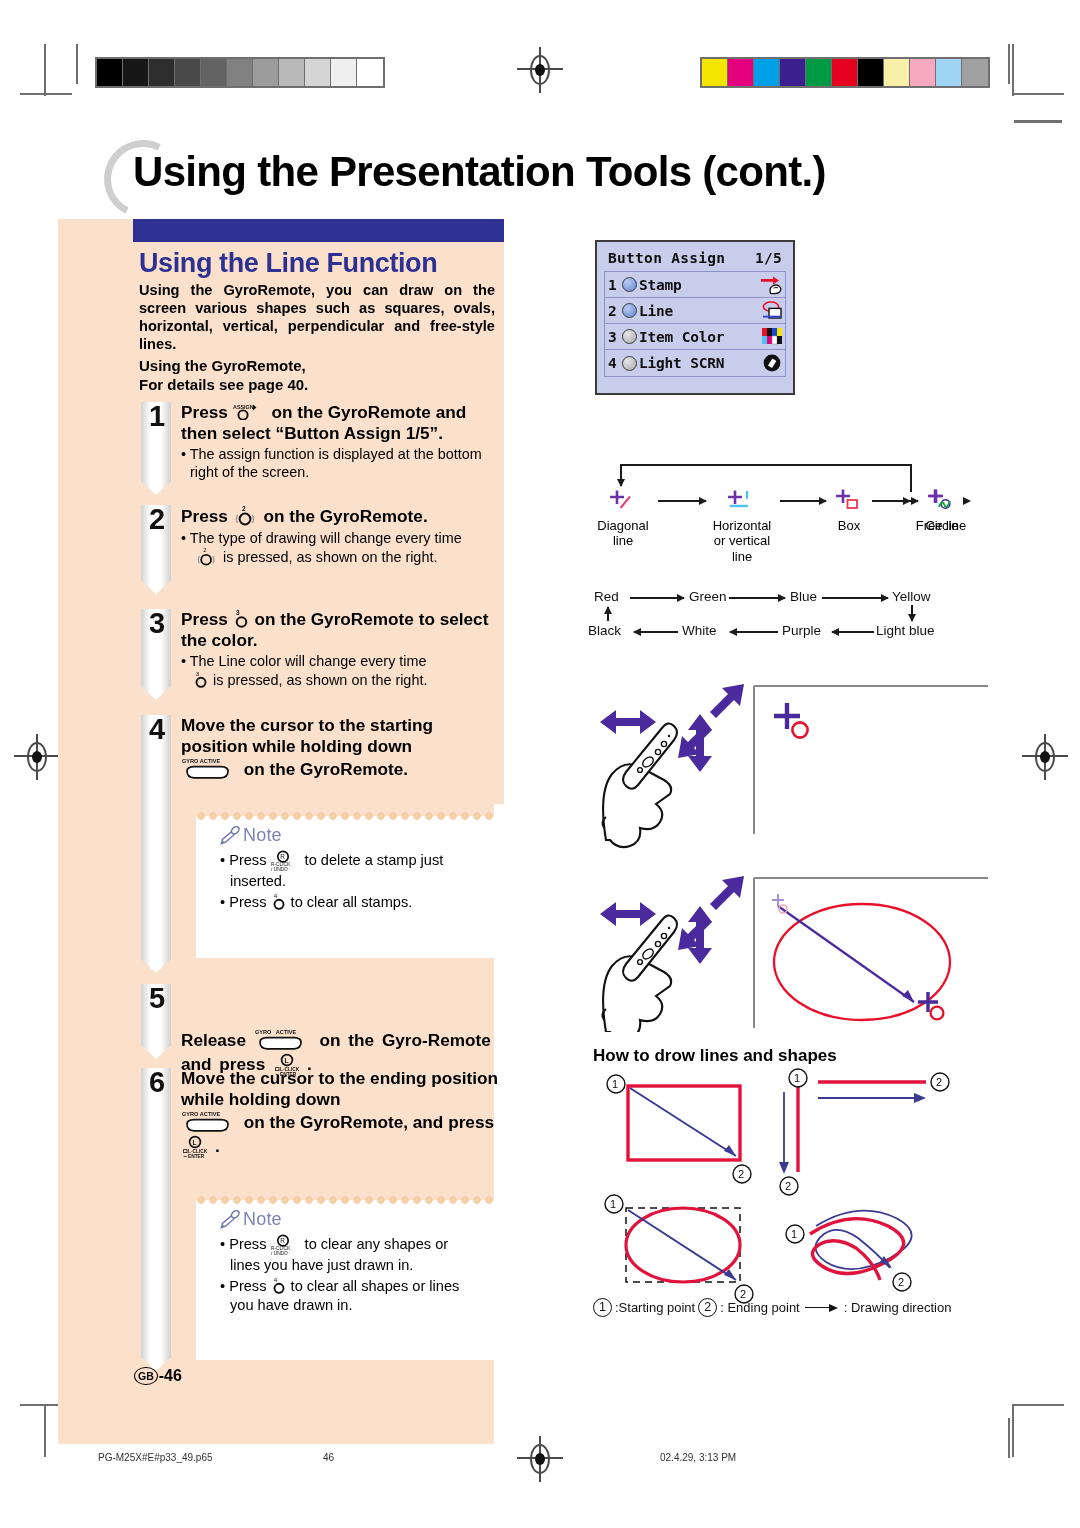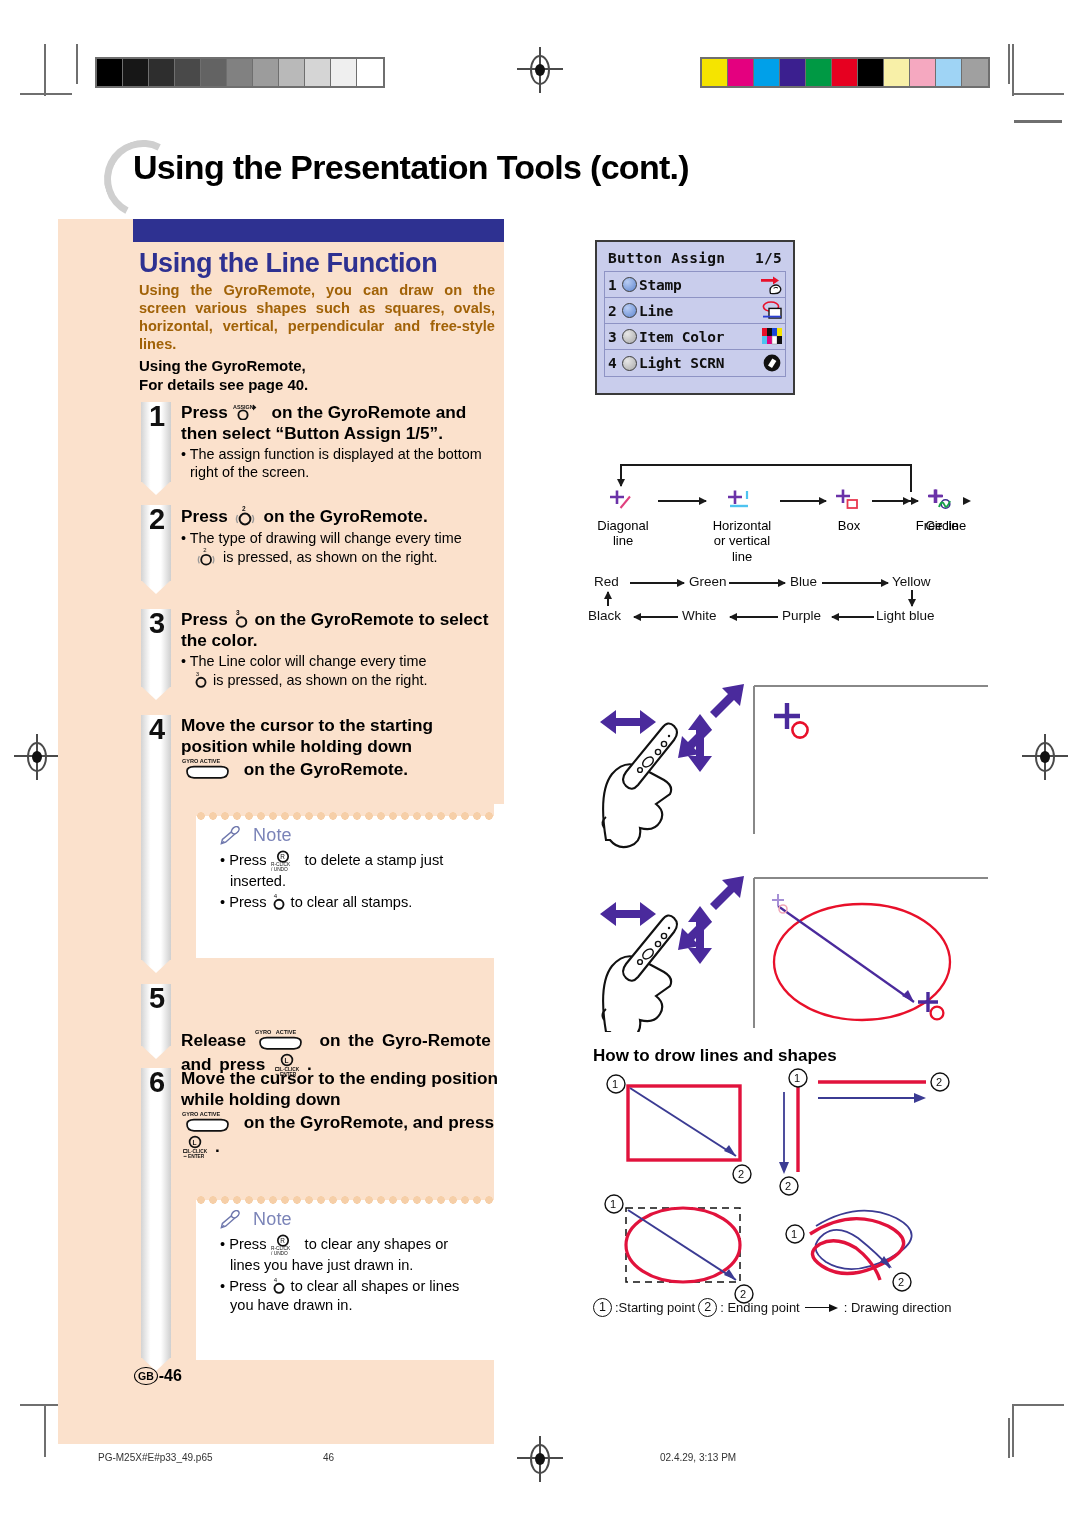--- a/index.html
+++ b/index.html
@@ -26,21 +26,21 @@
 
   
   .swoosh {
     position: absolute; left: 104px; top: 140px; width: 78px; height: 78px;
     border: 7px solid #cfcfcf; border-radius: 50%;
     border-right-color: transparent; border-bottom-color: transparent;
     transform: rotate(-18deg);
   }
   .page-title {
     position: absolute; left: 133px; top: 148px;
-    font-size: 34px; font-weight: bold; letter-spacing: -0.7px; color: #000;
+    font-size: 42px; font-weight: bold; letter-spacing: -0.7px; color: #000;
     white-space: nowrap;
   }
 
   
   .peach {
     position: absolute; left: 58px; top: 219px; width: 436px; height: 1215px;
     background: #fbe1cc;
   }
   .peach-ext {
     position: absolute; left: 494px; top: 219px; width: 10px; height: 585px;
@@ -49,21 +49,21 @@
   .bluebar {
     position: absolute; left: 133px; top: 219px; width: 371px; height: 23px;
     background: #2e3191;
   }
   .sec-title {
     position: absolute; left: 139px; top: 248px;
     font-size: 27px; font-weight: bold; color: #2e3191; letter-spacing: -0.4px;
   }
   .sec-lead {
     position: absolute; left: 139px; top: 282px; width: 356px;
-    font-size: 14.6px; font-weight: bold; color: #a16207; line-height: 1.23;
+    font-size: 14.6px; font-weight: bold; color: #000000; line-height: 1.23;
     text-align: justify;
   }
   .sec-sub {
     position: absolute; left: 139px; top: 357px; width: 350px;
     font-size: 15px; font-weight: bold; color: #000; line-height: 1.25;
   }
 
   
   .step { position: absolute; }
   .stepbar {
@@ -90,21 +90,21 @@
   }
 
   
   .note { position: absolute; background: #ffffff; }
   .note .scallop {
     position: absolute; left: 0; top: -5px; width: 100%; height: 10px;
     background-image: radial-gradient(circle at 5px 5px, #f6cfa8 3.6px, rgba(0,0,0,0) 4px);
     background-size: 12px 10px; background-repeat: repeat-x;
   }
   .note-hd {
-    display: flex; align-items: center; gap: 13px;
+    display: flex; align-items: center; gap: 3px;
     padding: 9px 0 2px 22px;
   }
   .note-hd .lbl { font-size: 18px; color: #7b84b8; letter-spacing: .2px; }
   .note ul { list-style: none; padding: 2px 12px 10px 24px; }
   .note li {
     font-size: 14.6px; line-height: 1.3; color: #000;
     text-indent: -10px; padding-left: 10px; margin-bottom: 1px;
   }
 
   .pagebadge {
@@ -589,21 +589,21 @@
 
 <div class="flow-item" style="position:absolute; left:908px; top:488px; width:66px; text-align:center; font-size:13px; line-height:1.2;">
   <svg width="32" height="26" viewBox="0 0 32 26">
     <path d="M3 8 L17 8 M10 1.5 L10 15" stroke="#6b32a8" stroke-width="2.6"></path>
     <path d="M14 19 Q17 11 19.5 17 Q21.5 22 25 13" fill="none" stroke="#17a24a" stroke-width="1.9"></path>
   </svg>
   <div>Free line</div>
 </div>
 <div class="arrow-h" style="left:872px; top:500px; width:38px;"></div>
 
-<div style="position:absolute; left:586px; top:570px; width:390px; height:66px;">
+<div style="position:absolute; left:586px; top:585px; width:390px; height:66px;">
   <div class="colorword" style="left:8px;   top:4px;">Red</div>
   <div class="colorword" style="left:103px; top:4px;">Green</div>
   <div class="colorword" style="left:204px; top:4px;">Blue</div>
   <div class="colorword" style="left:306px; top:4px;">Yellow</div>
   <div class="colorword" style="left:2px;   top:38px;">Black</div>
   <div class="colorword" style="left:96px;  top:38px;">White</div>
   <div class="colorword" style="left:196px; top:38px;">Purple</div>
   <div class="colorword" style="left:290px; top:38px;">Light blue</div>
 
   <div class="arrow-h" style="left:44px;  top:12px; width:54px;"></div>

